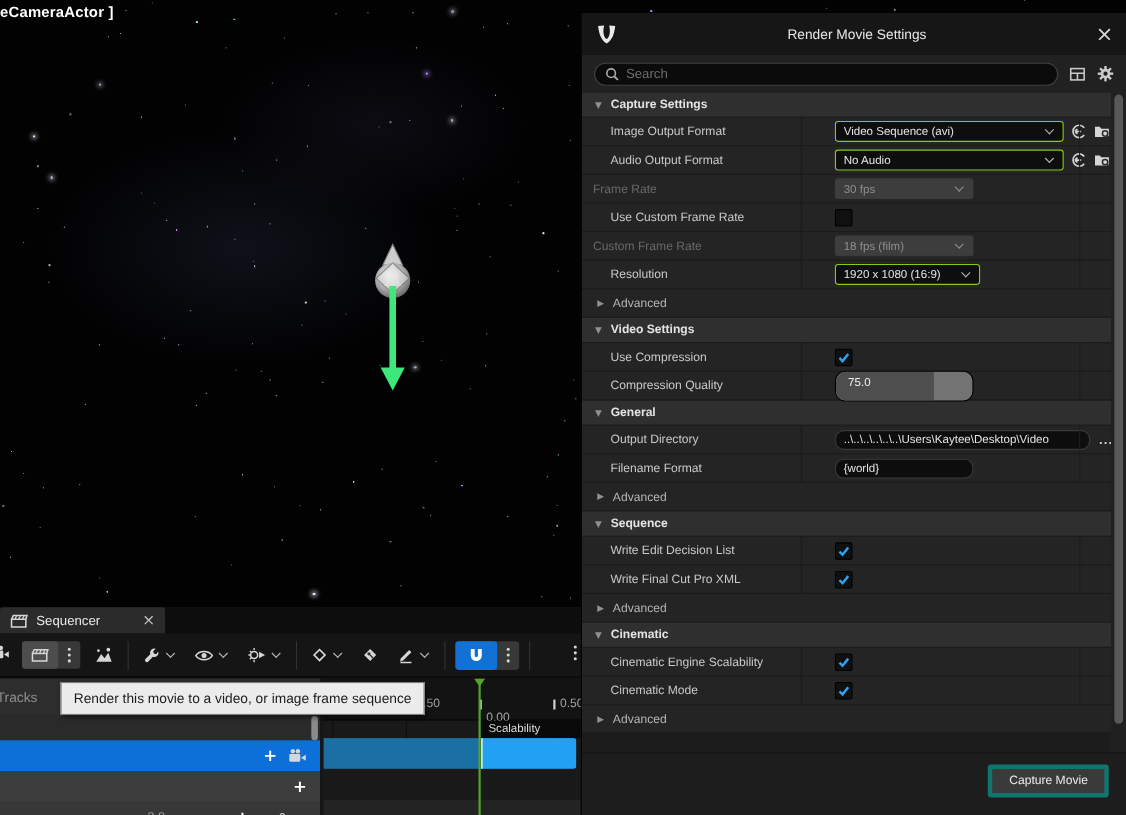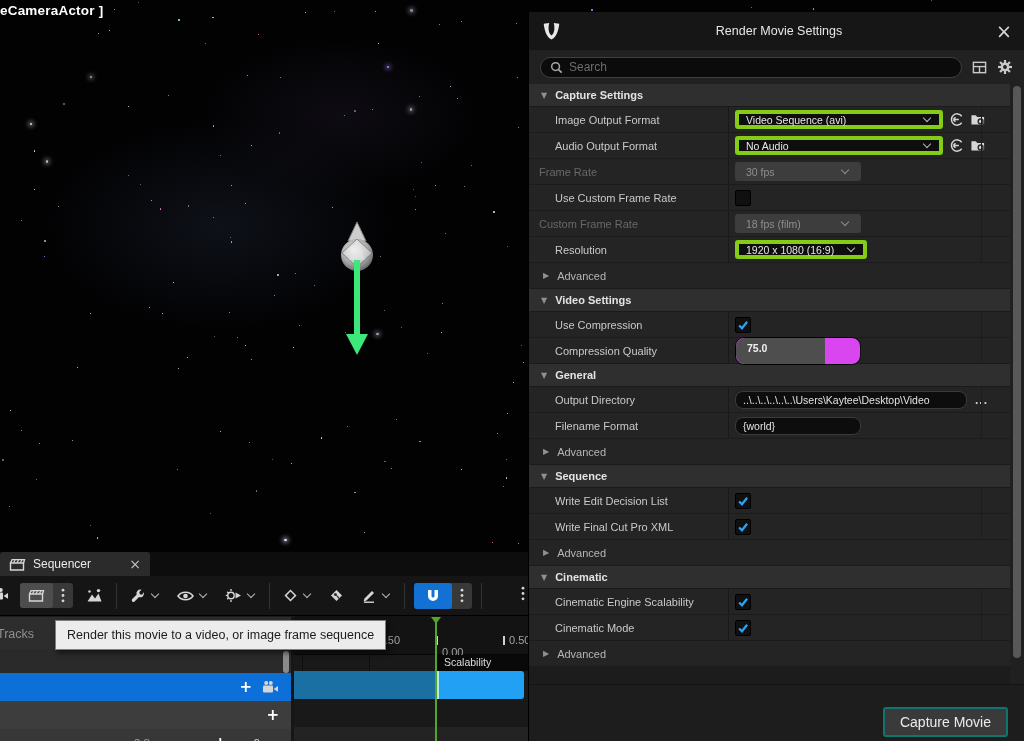--- a/index.html
+++ b/index.html
@@ -85,46 +85,46 @@
   #search-pill input { flex:1; background:transparent; border:none; outline:none; color:#ddd; font-size:12px;
     font-family:"Liberation Sans",sans-serif; }
   #search-pill input::placeholder { color:#6d6d6d; }
   #dlg-rows { position:absolute; left:0; top:72px; right:14px; bottom:57px; overflow:hidden; background:#1c1c1c; }
   #dlg-scrolltrack { position:absolute; right:0; top:72px; width:14px; bottom:57px; background:#202020; }
   #dlg-scrollthumb { position:absolute; right:3px; top:74px; width:8px; height:572px; background:#585858; border-radius:4px; }
   .hdr-row { display:flex; align-items:center; gap:8px; height:23px; background:#2f2f2f;
     border-bottom:1px solid #1a1a1a; padding-left:12px; }
   .hdr-row .tri, .adv-row .tri { color:#909090; font-size:8px; font-family:"DejaVu Sans",sans-serif; }
   .hdr-row .t { color:#e3e3e3; font-size:11px; font-weight:bold; }
-  .prop-row { display:flex; align-items:center; height:26px; background:#242424; border-bottom:1px solid #1b1b1b; position:relative; }
+  .prop-row { display:flex; align-items:center; height:26px; background:#242424; border-bottom:1px solid #1b1b1b; position:relative;gap:24px; }
   .prop-row .lbl { width:200px; flex:none; padding-left:26px; font-size:11px; color:#c9c9c9;
     height:100%; display:flex; align-items:center; border-right:1px solid #191919; }
   .prop-row.disabled .lbl { color:#686868;padding-left:10px; }
   .prop-row .val { display:flex; align-items:center; gap:6px; padding-left:6px; flex:1; height:100%; }
   .prop-row .vdiv { position:absolute; left:452px; top:0; bottom:0; width:1px; background:#1d1d1d; }
   .adv-row { display:flex; align-items:center; gap:8px; height:26px; background:#242424;
     border-bottom:1px solid #1b1b1b; padding-left:14px; }
   .adv-row .t { color:#b5b5b5; font-size:11px; }
-  .dd { height:19px; background:#0e0e0e; border:4px solid #84cc16; border-radius:3px;
+  .dd { height:19px; background:#0e0e0e; border:1px solid #84cc16; border-radius:3px;
     display:flex; align-items:center; padding:0 7px; color:#e6e6e6; font-size:10.5px; }
   .dd .txt { flex:1; white-space:nowrap; overflow:hidden; }
   .dd.off { background:#3d3d3d; border-color:#3d3d3d; color:#8f8f8f; }
   .dd.off .chev { border-color:#8f8f8f; }
   .cb { width:16px; height:16px; background:#101010; border:1px solid #000; border-radius:2px;
     display:flex; align-items:center; justify-content:center; }
-  .slider { height:28px; background:#d946ef; border:1px solid #000; border-radius:9px; position:relative; overflow:hidden;font-weight:bold; }
+  .slider { height:28px; background:#737373; border:1px solid #000; border-radius:9px; position:relative; overflow:hidden; }
   .slider .fill { position:absolute; left:0; top:0; bottom:0; background:#4e4e4e; border-radius:9px 0 0 9px; }
   .slider .v { position:relative; color:#efefef; font-size:10.5px; padding-left:11px; line-height:17px; }
   .field { height:18px; background:#0d0d0d; border:1px solid #3a3a3a; border-radius:8px;
     display:flex; align-items:center; padding:0 7px; color:#e2e2e2; font-size:10.5px; white-space:nowrap; overflow:hidden; }
   .ellip { color:#d0d0d0; font-weight:bold; font-size:12px; letter-spacing:1px; margin-left:2px; }
   #dlg-footer { position:absolute; left:0; bottom:0; width:100%; height:57px; background:#1d1d1d;
     border-top:1px solid #141414; }
-  #capture-btn { position:absolute; right:16px; top:22px; background:#3a3a3a; border:2px solid #0f766e;
-    border-radius:3px; color:#ececec; font-size:14px; padding:5px 15px; }
+  #capture-btn { position:absolute; right:16px; top:10px; background:#3a3a3a; border:4px solid #0f766e;
+    border-radius:3px; color:#ececec; font-size:11px; padding:5px 15px; }
 </style>
 </head>
 <body>
 
 <div id="viewport" class="abs">
   <div id="stars">
       <div class="star" style="left: 615.5px; top: 249.2px; width: 1.6px; height: 1.6px; background: rgba(235, 240, 255, 0.55);"></div>
       <div class="star" style="left: 539.2px; top: 151.9px; width: 1px; height: 1px; background: rgba(235, 240, 255, 0.71);"></div>
       <div class="star" style="left: 255.9px; top: 490.4px; width: 1.6px; height: 1.6px; background: rgba(235, 240, 255, 0.56);"></div>
       <div class="star" style="left: 512.7px; top: 381.8px; width: 1px; height: 1px; background: rgb(255, 243, 135);"></div>

